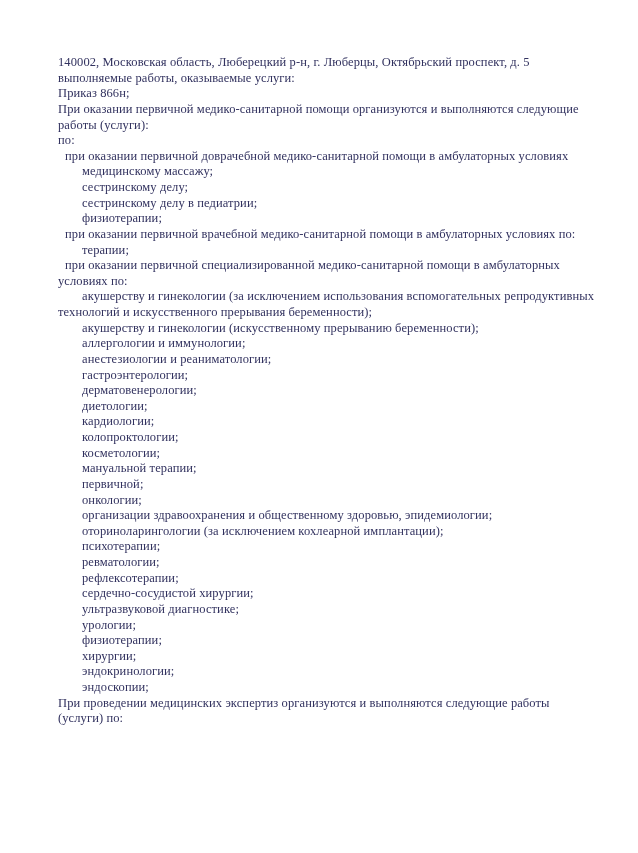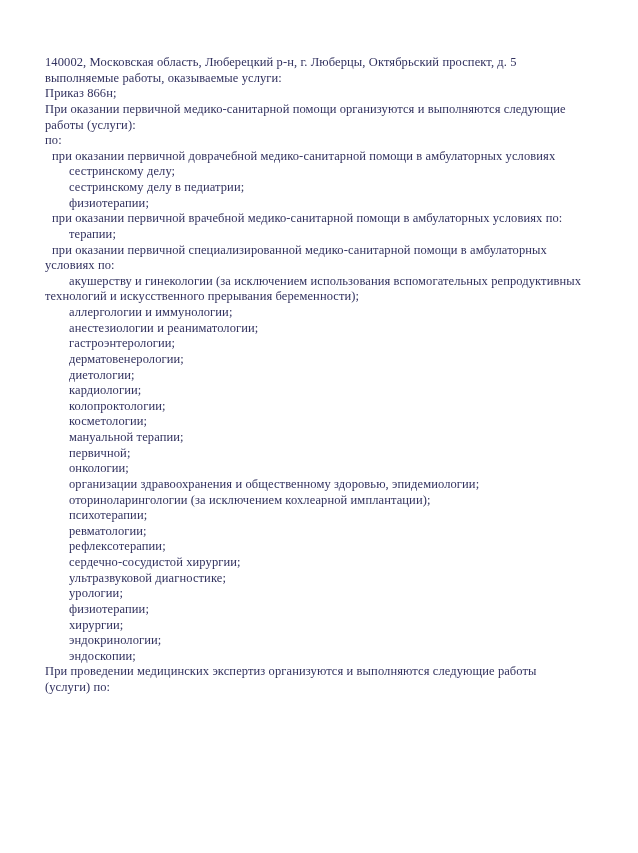--- a/index.html
+++ b/index.html
@@ -8,21 +8,21 @@
     background: #ffffff;
   }
   body {
     width: 638px;
     height: 853px;
     overflow: hidden;
     position: relative;
   }
   .page {
     position: absolute;
-    left: 45px;
+    left: 58px;
     top: 55px;
     width: 570px;
     font-family: "Liberation Serif", "DejaVu Serif", serif;
     font-size: 12.5px;
     line-height: 15.64px;
     letter-spacing: 0.1px;
   }
   .line {
     white-space: nowrap;
     height: 15.64px;
@@ -35,29 +35,31 @@
 <body>
 
 <div class="page" id="doc" style="color: rgb(50, 50, 95); background: rgb(255, 255, 255);">
     <div class="line indent-0">140002, Московская область, Люберецкий р-н, г. Люберцы, Октябрьский проспект, д. 5</div>
     <div class="line indent-0">выполняемые работы, оказываемые услуги:</div>
     <div class="line indent-0">Приказ 866н;</div>
     <div class="line indent-0">При оказании первичной медико-санитарной помощи организуются и выполняются следующие</div>
     <div class="line indent-0">работы (услуги):</div>
     <div class="line indent-0">по:</div>
     <div class="line indent-1">при оказании первичной доврачебной медико-санитарной помощи в амбулаторных условиях</div>
+    <div class="line indent-2">медицинскому массажу;</div>
     <div class="line indent-2">сестринскому делу;</div>
     <div class="line indent-2">сестринскому делу в педиатрии;</div>
     <div class="line indent-2">физиотерапии;</div>
     <div class="line indent-1">при оказании первичной врачебной медико-санитарной помощи в амбулаторных условиях по:</div>
     <div class="line indent-2">терапии;</div>
     <div class="line indent-1">при оказании первичной специализированной медико-санитарной помощи в амбулаторных</div>
     <div class="line indent-0">условиях по:</div>
     <div class="line indent-2">акушерству и гинекологии (за исключением использования вспомогательных репродуктивных</div>
     <div class="line indent-0">технологий и искусственного прерывания беременности);</div>
+    <div class="line indent-2">акушерству и гинекологии (искусственному прерыванию беременности);</div>
     <div class="line indent-2">аллергологии и иммунологии;</div>
     <div class="line indent-2">анестезиологии и реаниматологии;</div>
     <div class="line indent-2">гастроэнтерологии;</div>
     <div class="line indent-2">дерматовенерологии;</div>
     <div class="line indent-2">диетологии;</div>
     <div class="line indent-2">кардиологии;</div>
     <div class="line indent-2">колопроктологии;</div>
     <div class="line indent-2">косметологии;</div>
     <div class="line indent-2">мануальной терапии;</div>
     <div class="line indent-2">первичной;</div>

